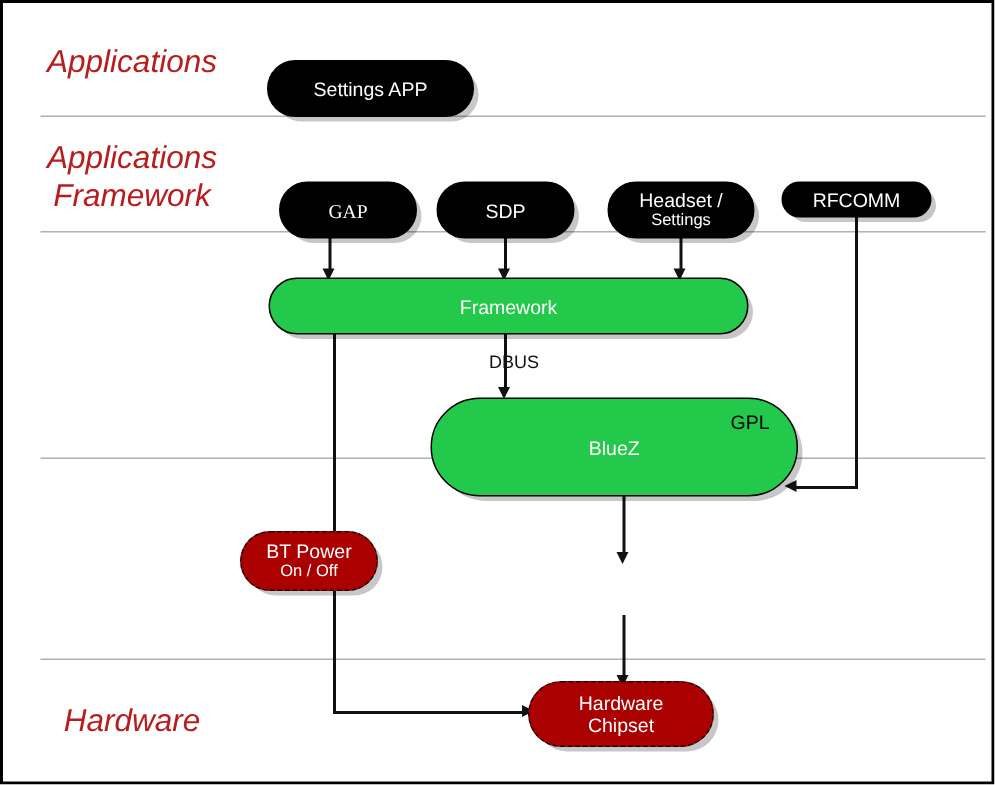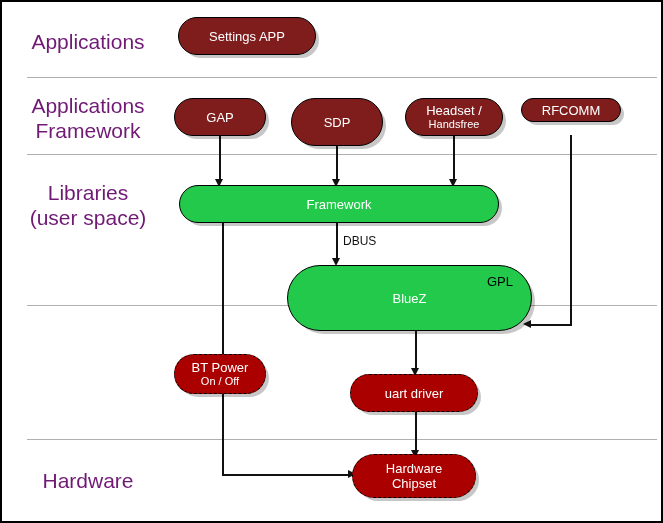--- a/index.html
+++ b/index.html
@@ -10,28 +10,29 @@
     width:663px;height:523px;
     background:#ffffff;
     overflow:hidden;
     box-sizing:border-box;
     border:2px solid #000000;
   }
 
   
   .layer-label{
     position:absolute;
-    color:#701a75;
+    color:#b91c1c;
     font-size:21px;
     line-height:25px;
     text-align:center;
     width:168px;
     left:2px;
     white-space:pre-line;
     letter-spacing:0px;
+    font-style:italic;
   }
 
   
   .divider{
     position:absolute;
     left:25px;
     width:630px;
     height:1px;
     background:#b0b0b0;
   }
@@ -47,21 +48,21 @@
     color:#ffffff;
     text-align:center;
     border-radius:999px;
     border:1px solid #000000;
     box-shadow:4px 4px 0 -1px rgba(0,0,0,0.22);
     z-index:5;
   }
   .node .l1{font-size:13px;line-height:15px;}
   .node .l2{font-size:11px;line-height:13px;}
 
-  .blue{background:#7f1d1d;}
+  .blue{background:#000000;margin-top:23px;}
   .green{background:#22c94a;border:1px solid #000000;}
   .red{background:#aa0000;border:1px dashed #000000;}
 
   .green .l1{font-size:13px;}
 
   .gpl-tag{
     position:absolute;
     right:18px;top:8px;
     color:#000000;
     font-size:13px;
@@ -105,22 +106,20 @@
   }
 </style>
 </head>
 <body>
 
 <div id="canvas">
 
   <div class="layer-label" style="top:27px;">Applications</div>
   <div class="layer-label" style="top:91px;">Applications
 Framework</div>
-  <div class="layer-label" style="top:178px;">Libraries
-(user space)</div>
   <div class="layer-label" style="top:466px;text-align:center;">Hardware</div>
 
   <div class="divider" style="top:75px;"></div>
   <div class="divider" style="top:152px;"></div>
   <div class="divider" style="top:303px;"></div>
   <div class="divider" style="top:437px;"></div>
 
   <div class="vline" style="left:217px;top:133px;height:48px;"></div>
   <div class="arrow-down" style="left:213px;top:177px;"></div>
 
@@ -129,70 +128,67 @@
 
   <div class="vline" style="left:451px;top:133px;height:48px;"></div>
   <div class="arrow-down" style="left:447px;top:177px;"></div>
 
   <div class="vline" style="left:568px;top:133px;height:190px;"></div>
   <div class="hline" style="left:527px;top:322px;width:43px;"></div>
   <div class="arrow-left" style="left:521px;top:318px;"></div>
 
   <div class="vline" style="left:334px;top:220px;height:40px;"></div>
   <div class="arrow-down" style="left:330px;top:256px;"></div>
-  <div class="edge-label" style="left:341px;top:232px;">DBUS</div>
+  <div class="edge-label" style="left:324px;top:232px;">DBUS</div>
 
   <div class="vline" style="left:413px;top:328px;height:42px;"></div>
   <div class="arrow-down" style="left:409px;top:366px;"></div>
 
   <div class="vline" style="left:413px;top:408px;height:44px;"></div>
   <div class="arrow-down" style="left:409px;top:448px;"></div>
 
   <div class="vline" style="left:220px;top:220px;height:253px;"></div>
   <div class="hline" style="left:220px;top:472px;width:130px;"></div>
   <div class="arrow-right" style="left:346px;top:468px;"></div>
 
   <div class="node blue" style="left:176px;top:15px;width:138px;height:38px;">
     <span class="l1">Settings APP</span>
   </div>
 
 
-  <div class="node blue" style="left:172px;top:96px;width:92px;height:38px;">
+  <div class="node blue" style="left:184px;top:96px;width:92px;height:38px;font-family:Liberation Serif, serif;">
     <span class="l1">GAP</span>
   </div>
 
-  <div class="node blue" style="left:289px;top:96px;width:92px;height:48px;">
+  <div class="node blue" style="left:289px;top:96px;width:92px;height:38px;">
     <span class="l1">SDP</span>
   </div>
 
   <div class="node blue" style="left:403px;top:96px;width:98px;height:38px;">
     <span class="l1">Headset /</span>
-    <span class="l2">Handsfree</span>
+    <span class="l2">Settings</span>
   </div>
 
   <div class="node blue" style="left:519px;top:96px;width:100px;height:24px;">
     <span class="l1">RFCOMM</span>
   </div>
 
   <div class="node green" style="left:177px;top:183px;width:320px;height:38px;">
     <span class="l1">Framework</span>
   </div>
 
   <div class="node green" style="left:285px;top:263px;width:245px;height:66px;">
     <span class="l1">BlueZ</span>
     <span class="gpl-tag">GPL</span>
   </div>
 
-  <div class="node red" style="left:172px;top:352px;width:92px;height:40px;">
+  <div class="node red" style="left:158px;top:352px;width:92px;height:40px;">
     <span class="l1">BT Power</span>
     <span class="l2">On / Off</span>
   </div>
 
-  <div class="node red" style="left:348px;top:372px;width:128px;height:38px;">
-    <span class="l1">uart driver</span>
-  </div>
 
   <div class="node red" style="left:350px;top:452px;width:124px;height:44px;">
     <span class="l1">Hardware</span>
     <span class="l1">Chipset</span>
   </div>
 
 </div>
 
 </body></html>

